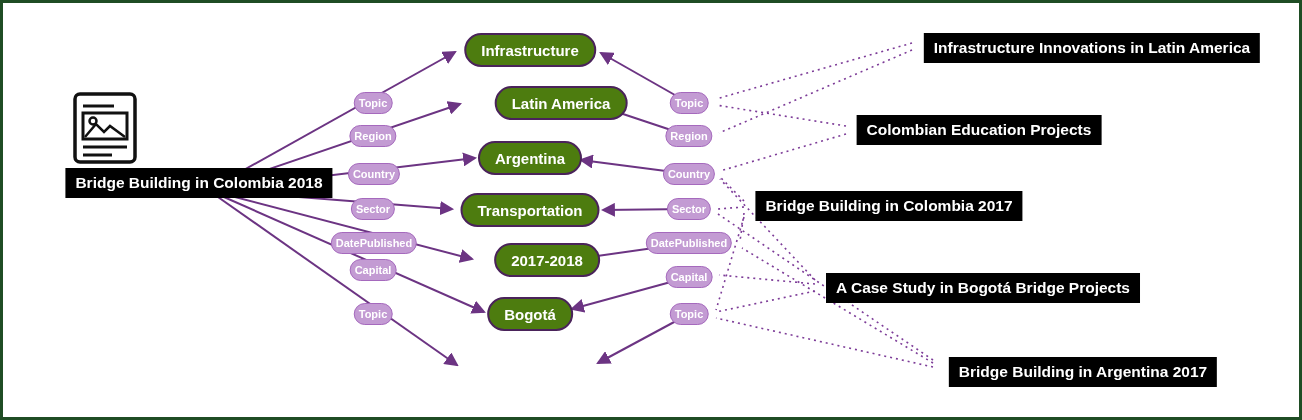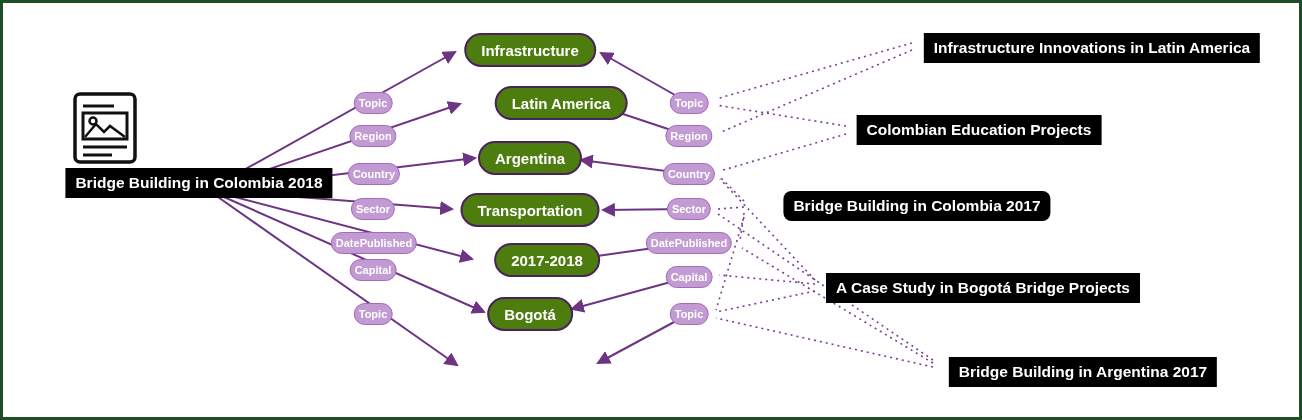--- a/index.html
+++ b/index.html
@@ -103,17 +103,17 @@
   <div class="pill" style="left:686px; top:100px;">Topic</div>
   <div class="pill" style="left:686px; top:133px;">Region</div>
   <div class="pill" style="left:686px; top:171px;">Country</div>
   <div class="pill" style="left:686px; top:206px;">Sector</div>
   <div class="pill" style="left:686px; top:240px;">DatePublished</div>
   <div class="pill" style="left:686px; top:274px;">Capital</div>
   <div class="pill" style="left:686px; top:311px;">Topic</div>
 
   <div class="docbox" style="left:1089px; top:45px;">Infrastructure Innovations in Latin America</div>
   <div class="docbox" style="left:976px;  top:127px;">Colombian Education Projects</div>
-  <div class="docbox" style="left:914px;  top:203px;border-radius:8px;">Bridge Building in Colombia 2017</div>
+  <div class="docbox" style="left:886px;  top:203px;">Bridge Building in Colombia 2017</div>
   <div class="docbox" style="left:980px;  top:285px;">A Case Study in Bogotá Bridge Projects</div>
   <div class="docbox" style="left:1080px; top:369px;">Bridge Building in Argentina 2017</div>
 
 </div>
 
 </body></html>

